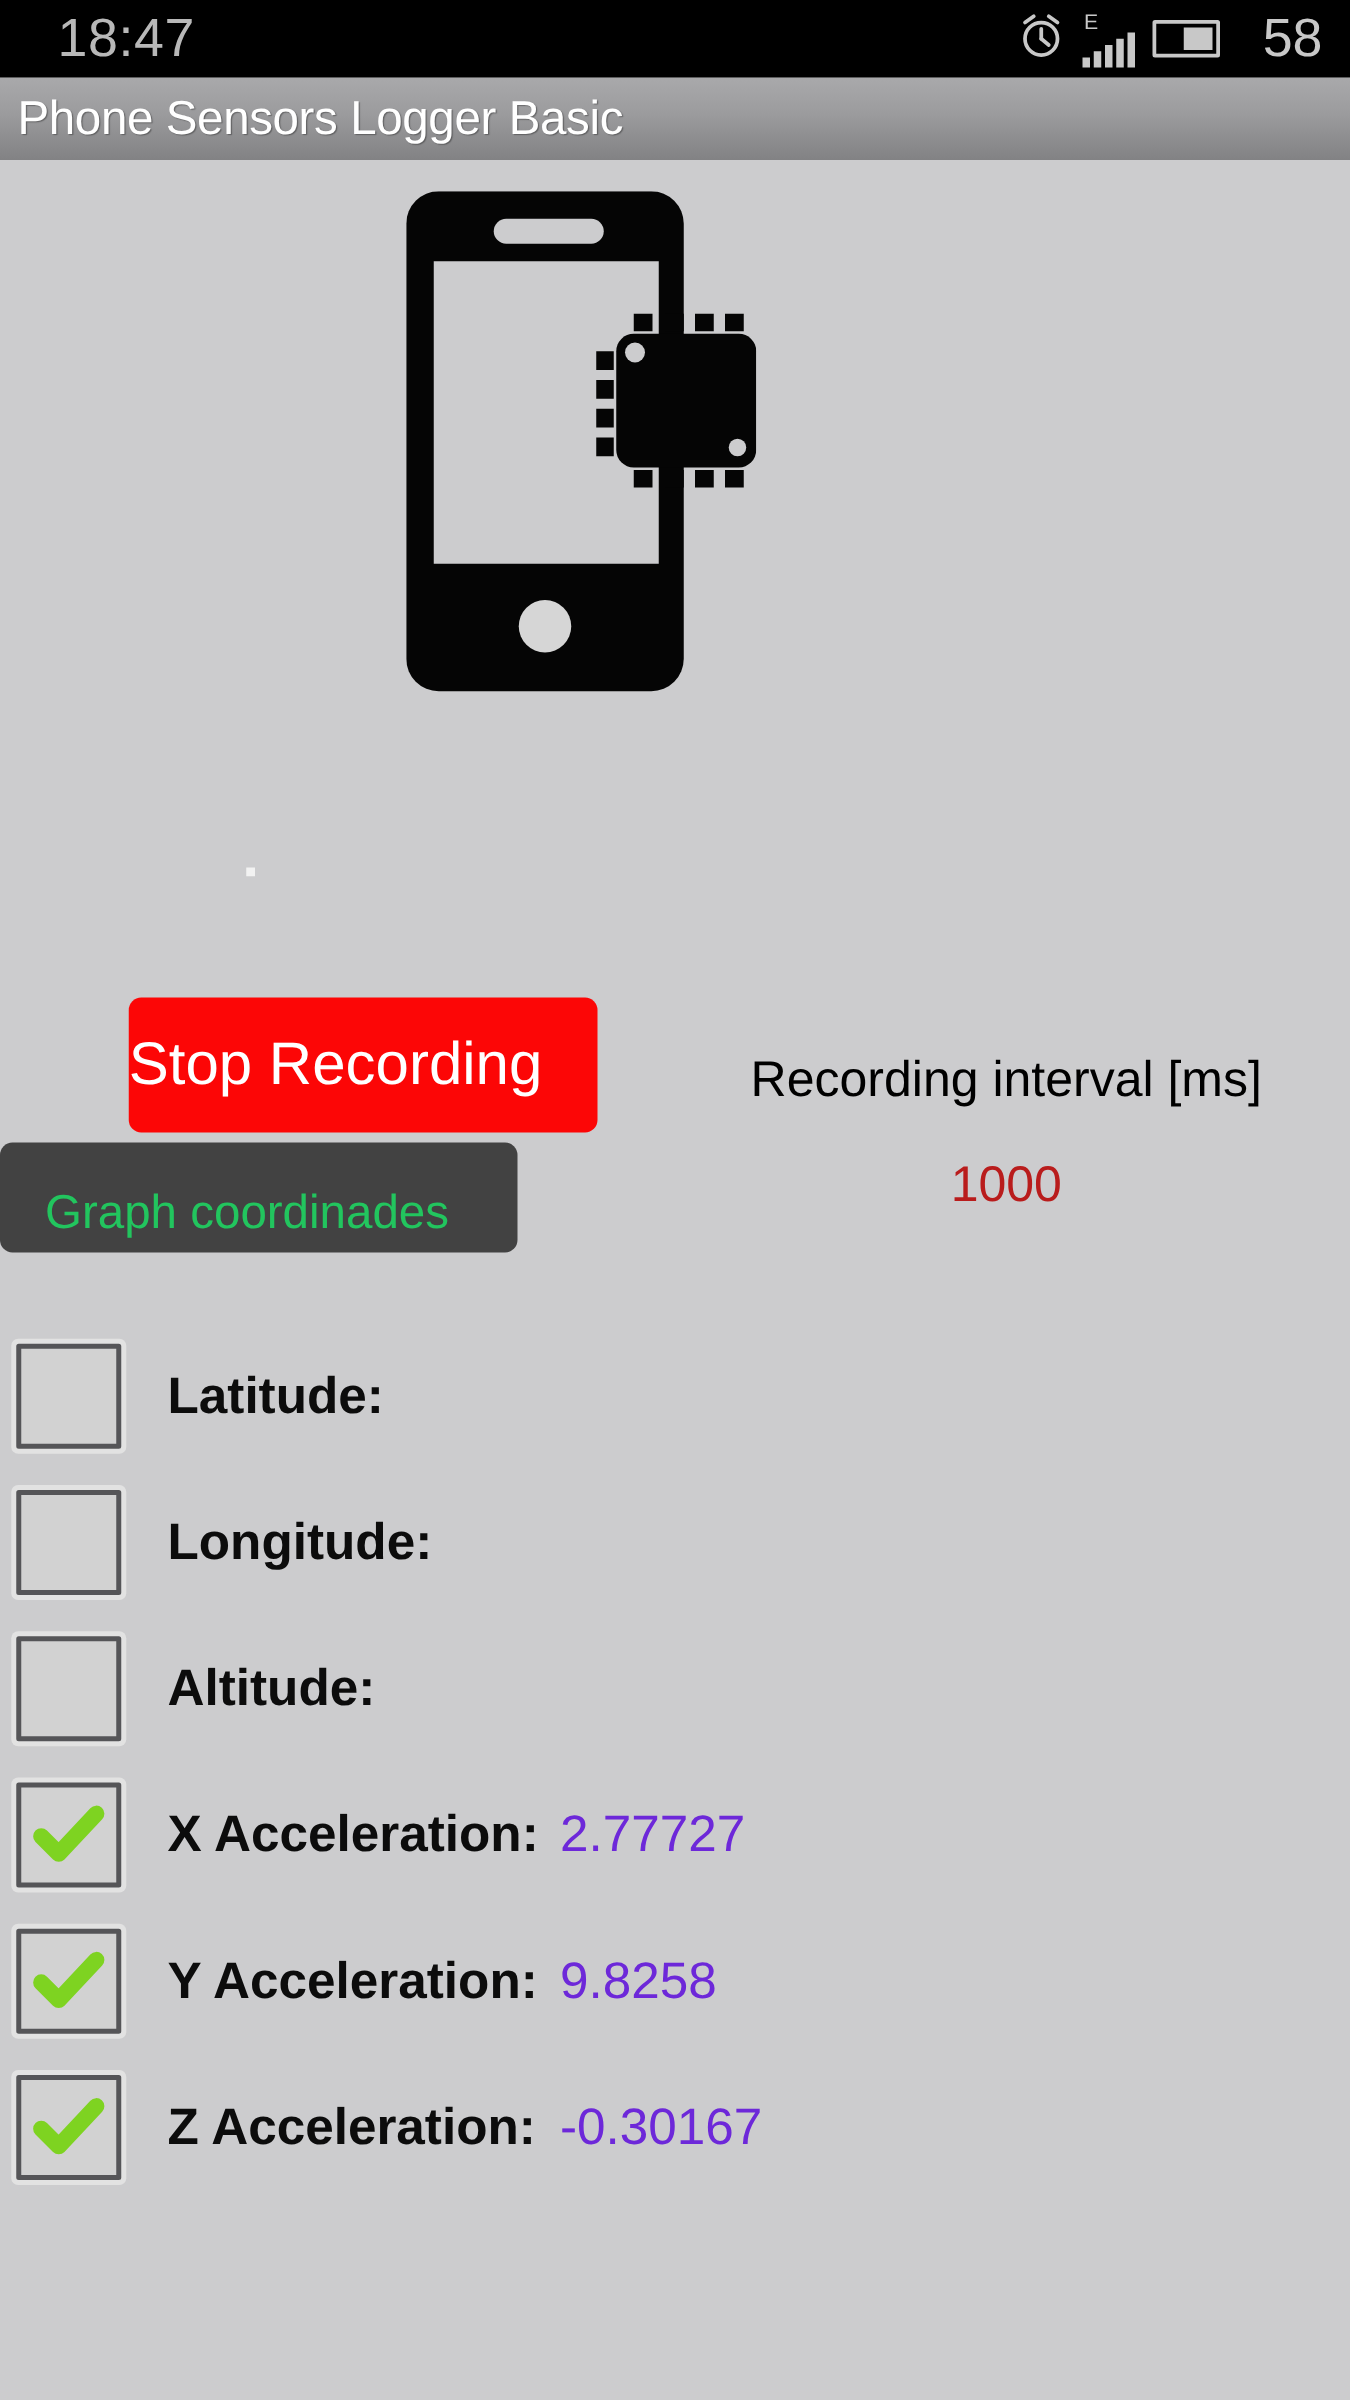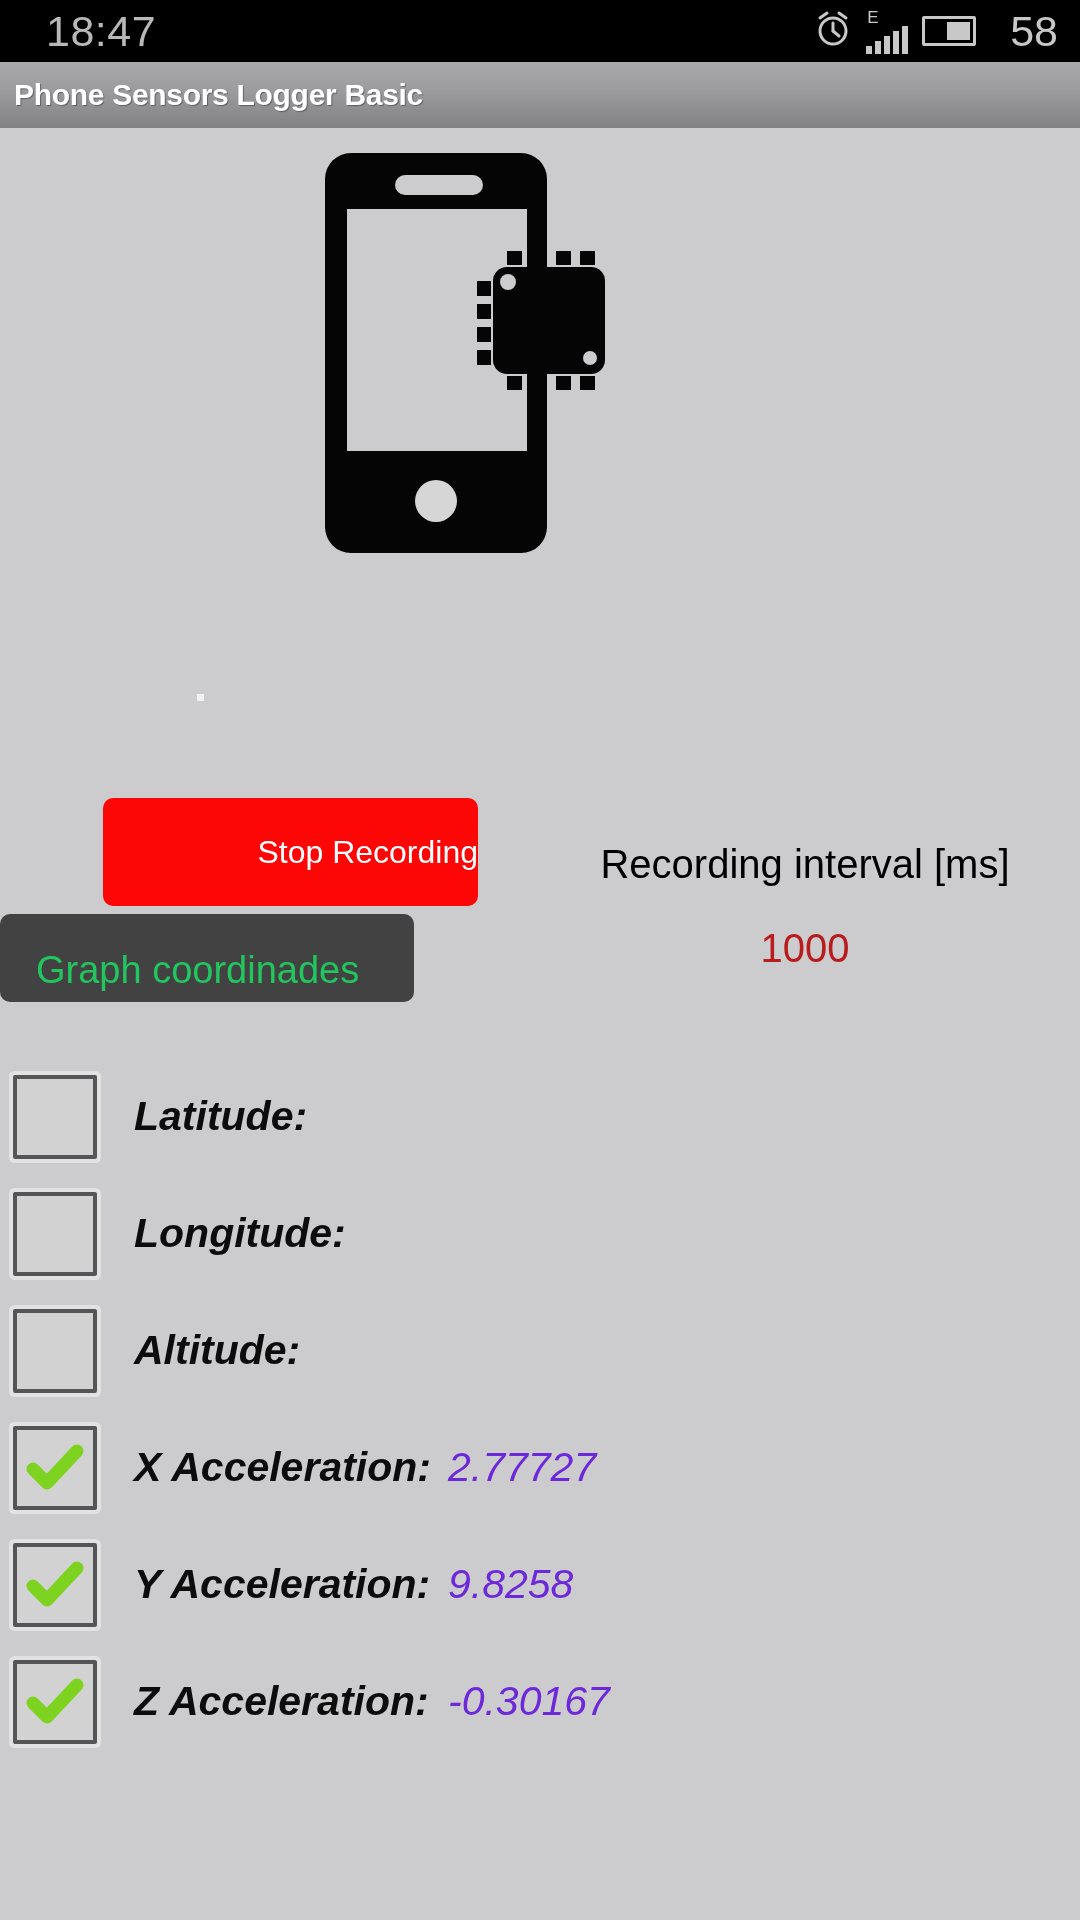--- a/index.html
+++ b/index.html
@@ -86,22 +86,22 @@
   
   .title-bar {
     height: 66px;
     background: linear-gradient(to bottom, #a9a9ab 0%, #9b9b9d 45%, #8d8d8f 75%, #828284 100%);
     display: flex;
     align-items: center;
     padding-left: 14px;
   }
   .title-bar .title {
     color: #ffffff;
-    font-size: 30px;
-    font-weight: bold;
+    font-size: 38px;
+    font-weight: normal;
     letter-spacing: -0.3px;
     text-shadow: 1px 1px 1px rgba(0,0,0,0.35);
   }
 
   
   .content {
     position: relative;
     width: 1080px;
     height: 1792px;
     background: #ccccce;
@@ -120,23 +120,23 @@
     position: absolute;
     left: 103px;
     top: 670px;
     width: 375px;
     height: 108px;
     background: #fc0606;
     border: none;
     border-radius: 10px;
     color: #ffffff;
     font-family: "Liberation Sans", sans-serif;
-    font-size: 32px;
+    font-size: 48px;
     line-height: 108px;
-    text-align: right;
+    text-align: left;
     cursor: pointer;
     padding: 0;
   }
 
   .interval-label {
     position: absolute;
     left: 560px;
     top: 714px;
     width: 490px;
     text-align: center;
@@ -172,21 +172,20 @@
     line-height: 113px;
     cursor: pointer;
   }
 
   
   .sensor-list {
     position: absolute;
     left: 0;
     top: 930px;
     width: 1080px;
-    font-style: italic;
   }
 
   .sensor-row {
     position: relative;
     height: 117px;
     display: flex;
     align-items: center;
   }
 
   .checkbox {

